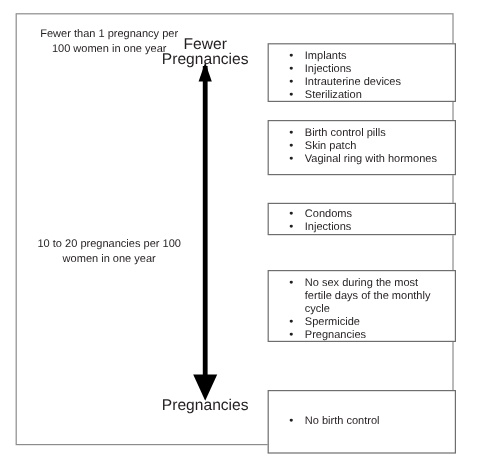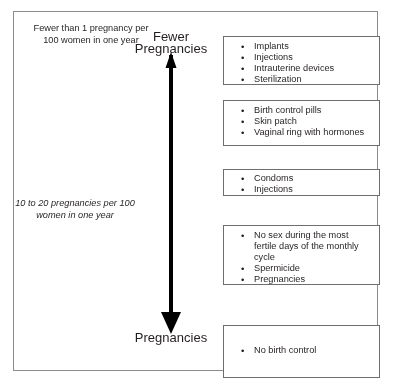--- a/index.html
+++ b/index.html
@@ -37,21 +37,21 @@
 
   
   .rate-label {
     position: absolute;
     text-align: center;
     font-size: 9.2px;
     line-height: 12.1px;
     color: #231f20;
   }
   .rate-label.r0 { left: 16px;  top: 10px;  width: 122px; }
-  .rate-label.r1 { left: 0;  top: 185px; width: 122px; font-style: italic; }
+  .rate-label.r1 { left: 16px;  top: 185px; width: 122px; }
   .rate-label.r2 { left: 14px;  top: 309px; width: 126px; }
 
   
   .arrow-caption {
     position: absolute;
     text-align: center;
     font-size: 13px;
     line-height: 11.6px;
     color: #231f20;
     width: 74px;

